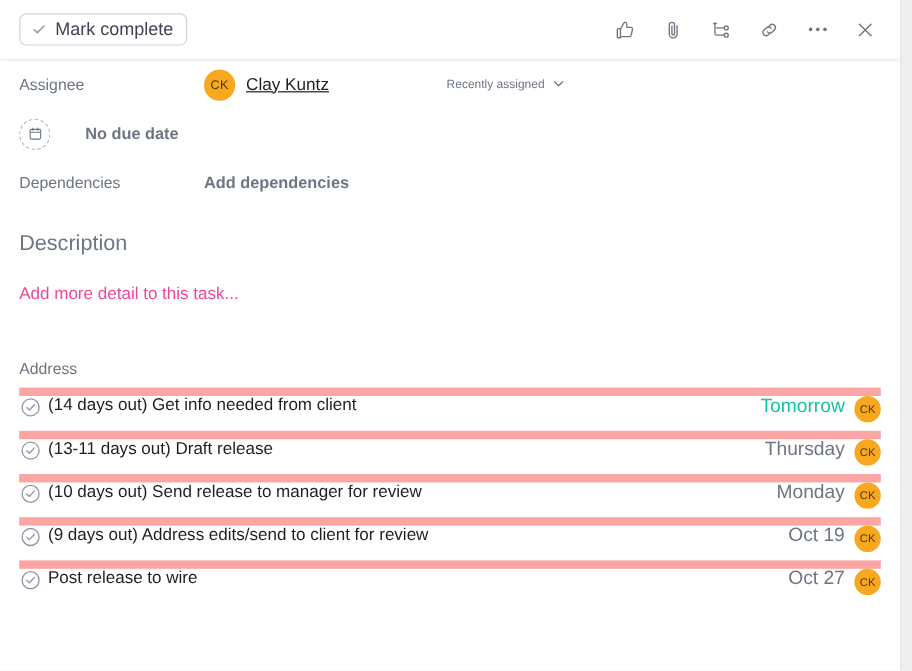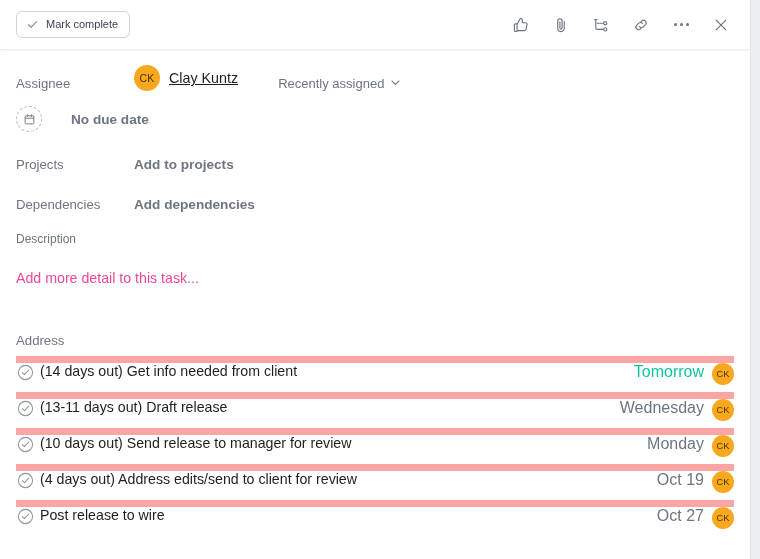--- a/index.html
+++ b/index.html
@@ -38,21 +38,21 @@
   .mark-complete {
     display: inline-flex;
     align-items: center;
     gap: 7px;
     height: 27px;
     padding: 0 11px 0 9px;
     border: 1px solid #cfd4dc;
     border-radius: 6px;
     background: #ffffff;
     color: #3f4350;
-    font-size: 11px;
+    font-size: 15px;
     font-family: "Liberation Sans", sans-serif;
     cursor: pointer;
     line-height: 1;
     white-space: nowrap;
   }
   .mark-complete .chk { display: inline-flex; color: #8f96a3; }
 
   .header-actions {
     display: flex;
     align-items: center;
@@ -83,22 +83,23 @@
     display: block;
   }
 
   
   .body {
     padding: 0 16px;
   }
 
   .field-row {
     display: flex;
-    align-items: flex-end;
+    align-items: center;
     min-height: 40px;
+    gap: 36px;
   }
   .field-label {
     width: 118px;
     flex: 0 0 118px;
     font-size: 13.2px;
     color: #6d7581;
     font-family: "Liberation Sans", sans-serif;
   }
   .field-value {
     display: flex;
@@ -133,25 +134,25 @@
     cursor: pointer;
   }
   .assignee-name {
     margin-left: 9px;
     font-size: 14.3px;
     color: #1e1f21;
     cursor: pointer;
     text-decoration: underline;
   }
   .assignee-filter {
-    margin-left: 40px;
+    margin-left: 62px;
     display: inline-flex;
     align-items: center;
     gap: 6px;
-    font-size: 13px;
+    font-size: 10px;
     color: #6d7581;
     cursor: pointer;
     white-space: nowrap;
   }
 
   .date-chip {
     display: inline-flex;
     align-items: center;
     cursor: pointer;
   }
@@ -168,21 +169,21 @@
   }
   .date-text {
     margin-left: 9px;
     font-size: 13.6px;
     color: #6d7581;
     font-weight: bold;
     padding-left: 20px;
   }
 
   .desc-label {
-    font-size: 12px;
+    font-size: 18px;
     color: #6d7581;
     padding-top: 20px;
   }
   .desc-placeholder {
     font-size: 14.2px;
     color: #ec4899;
     padding-top: 24px;
     cursor: text;
   }
 
@@ -321,24 +322,20 @@
           <svg width="13" height="13" viewBox="0 0 16 16" fill="none">
             <rect x="2.6" y="3.4" width="10.8" height="10" rx="1.5" stroke="currentColor" stroke-width="1.15"></rect>
             <path d="M2.6 6.4h10.8" stroke="currentColor" stroke-width="1.15"></path>
             <path d="M5.4 2.2v2.1M10.6 2.2v2.1" stroke="currentColor" stroke-width="1.15" stroke-linecap="round"></path>
           </svg>
         </span>
         <span class="date-text">No due date</span>
       </div>
     </div>
 
-    <div class="field-row row-projects">
-      <div class="field-label">Projects</div>
-      <div class="field-placeholder">Add to projects</div>
-    </div>
 
     <div class="field-row row-deps">
       <div class="field-label">Dependencies</div>
       <div class="field-placeholder">Add dependencies</div>
     </div>
 
     <div class="desc-label">Description</div>
     <div class="desc-placeholder">Add more detail to this task...</div>
 
     <div class="subtasks">
@@ -356,42 +353,42 @@
             <span class="subtask-avatar">CK</span>
           </div>
           <div class="subtask-row">
             <span class="subtask-check">
               <svg width="17" height="17" viewBox="0 0 18 18" fill="none">
                 <circle cx="9" cy="9" r="7.5" stroke="currentColor" stroke-width="1.15"></circle>
                 <path d="M5.6 9.1 7.9 11.3 12.4 6.6" stroke="currentColor" stroke-width="1.15" stroke-linecap="round" stroke-linejoin="round"></path>
               </svg>
             </span>
             <span class="subtask-title">(13-11 days out) Draft release</span>
-            <span class="subtask-due">Wednesday</span>
+            <span class="subtask-due">Thursday</span>
             <span class="subtask-avatar">CK</span>
           </div>
           <div class="subtask-row">
             <span class="subtask-check">
               <svg width="17" height="17" viewBox="0 0 18 18" fill="none">
                 <circle cx="9" cy="9" r="7.5" stroke="currentColor" stroke-width="1.15"></circle>
                 <path d="M5.6 9.1 7.9 11.3 12.4 6.6" stroke="currentColor" stroke-width="1.15" stroke-linecap="round" stroke-linejoin="round"></path>
               </svg>
             </span>
             <span class="subtask-title">(10 days out) Send release to manager for review</span>
             <span class="subtask-due">Monday</span>
             <span class="subtask-avatar">CK</span>
           </div>
           <div class="subtask-row">
             <span class="subtask-check">
               <svg width="17" height="17" viewBox="0 0 18 18" fill="none">
                 <circle cx="9" cy="9" r="7.5" stroke="currentColor" stroke-width="1.15"></circle>
                 <path d="M5.6 9.1 7.9 11.3 12.4 6.6" stroke="currentColor" stroke-width="1.15" stroke-linecap="round" stroke-linejoin="round"></path>
               </svg>
             </span>
-            <span class="subtask-title">(4 days out) Address edits/send to client for review</span>
+            <span class="subtask-title">(9 days out) Address edits/send to client for review</span>
             <span class="subtask-due">Oct 19</span>
             <span class="subtask-avatar">CK</span>
           </div>
           <div class="subtask-row">
             <span class="subtask-check">
               <svg width="17" height="17" viewBox="0 0 18 18" fill="none">
                 <circle cx="9" cy="9" r="7.5" stroke="currentColor" stroke-width="1.15"></circle>
                 <path d="M5.6 9.1 7.9 11.3 12.4 6.6" stroke="currentColor" stroke-width="1.15" stroke-linecap="round" stroke-linejoin="round"></path>
               </svg>
             </span>

